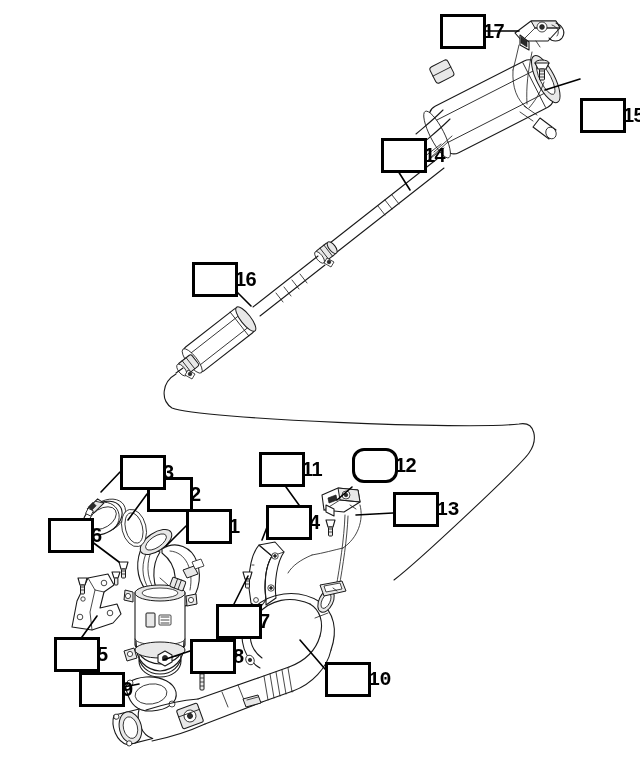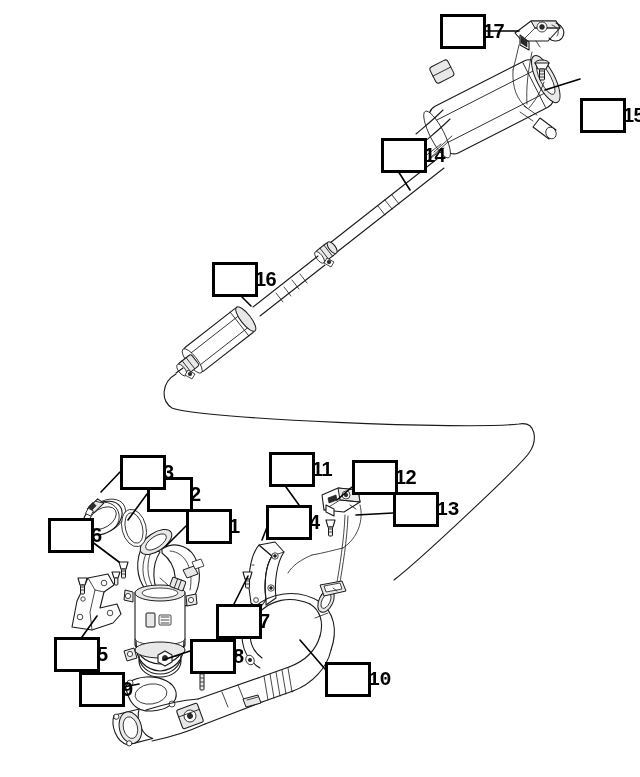--- a/index.html
+++ b/index.html
@@ -428,22 +428,22 @@
     <div class="callout" style="left:186px; top:509px;">1</div>
     <div class="callout" style="left:147px; top:477px;">2</div>
     <div class="callout" style="left:120px; top:455px;">3</div>
     <div class="callout" style="left:266px; top:505px;">4</div>
     <div class="callout" style="left:54px;  top:637px;">5</div>
     <div class="callout" style="left:48px;  top:518px;">6</div>
     <div class="callout" style="left:216px; top:604px;">7</div>
     <div class="callout" style="left:190px; top:639px;">8</div>
     <div class="callout" style="left:79px;  top:672px;">9</div>
     <div class="callout" style="left:325px; top:662px;font-family:Liberation Mono, monospace;">10</div>
-    <div class="callout" style="left:269px; top:452px;">11</div>
-    <div class="callout" style="left:352px; top:460px;">12</div>
+    <div class="callout" style="left:259px; top:452px;">11</div>
+    <div class="callout" style="left:352px; top:448px;border-radius:12px;">12</div>
     <div class="callout" style="left:393px; top:492px;font-family:Liberation Mono, monospace;">13</div>
     <div class="callout" style="left:360px; top:138px;margin-left:21px;">14</div>
     <div class="callout" style="left:580px; top:62px;margin-top:36px;">15</div>
-    <div class="callout" style="left:212px; top:262px;">16</div>
+    <div class="callout" style="left:192px; top:262px;">16</div>
     <div class="callout" style="left:440px; top:14px;">17</div>
   </div>
 
 </div>
 
 </body></html>

